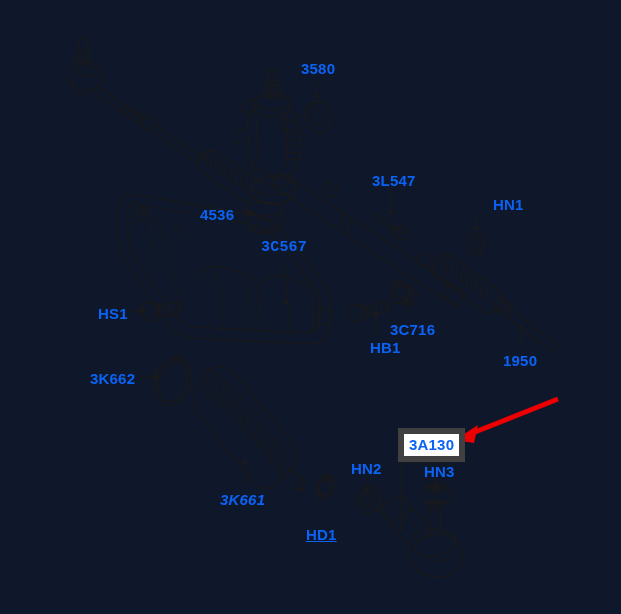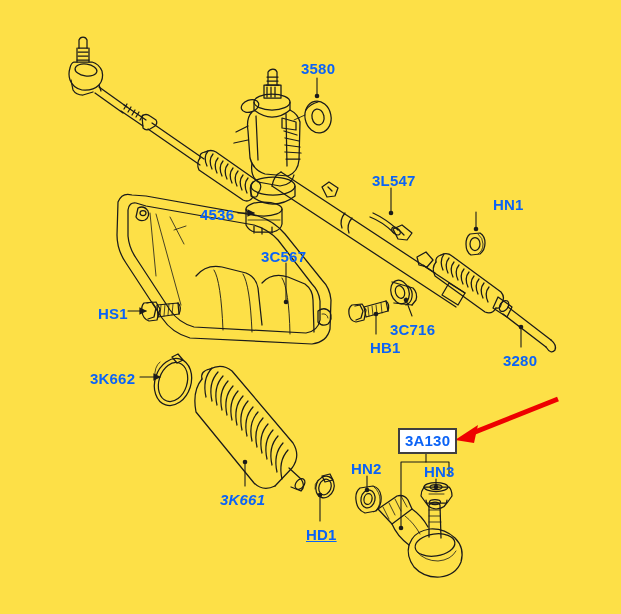--- a/index.html
+++ b/index.html
@@ -7,21 +7,21 @@
     padding: 0;
     background: #ffffff;
   }
   body {
     font-family: "Liberation Sans", sans-serif;
   }
   #diagram-root {
     position: relative;
     width: 621px;
     height: 614px;
-    background: #fde047;
+    background: #0f172a;
     overflow: hidden;
   }
   #parts-svg {
     position: absolute;
     left: 0;
     top: 0;
     width: 621px;
     height: 614px;
   }
   .callout {
@@ -29,21 +29,21 @@
     color: #0b63f6;
     font-family: "Liberation Sans", sans-serif;
     font-weight: bold;
     font-size: 15px;
     letter-spacing: 0.2px;
     white-space: nowrap;
     line-height: 1;
     user-select: none;
   }
   .callout.highlighted {
-    border: 2px solid #404040;
+    border: 6px solid #404040;
     padding: 3px 5px 4px 5px;
     background: #ffffff;
     box-sizing: border-box;
   }
 </style>
 </head>
 <body>
 
 <div id="diagram-root">
 
@@ -385,29 +385,29 @@
   </svg>
 
   <div class="callout" style="left:301px; top:61px;">3580</div>
 
   <div class="callout" style="left:372px; top:173px;">3L547</div>
 
   <div class="callout" style="left:465px; top:197px;margin-left:28px;">HN1</div>
 
   <div class="callout" style="left:200px; top:207px;">4536</div>
 
-  <div class="callout" style="left:261px; top:249px;">3C567</div>
+  <div class="callout" style="left:261px; top:240px;font-family:Liberation Mono, monospace;">3C567</div>
 
   <div class="callout" style="left:98px; top:306px;">HS1</div>
 
   <div class="callout" style="left:390px; top:322px;">3C716</div>
 
   <div class="callout" style="left:370px; top:340px;">HB1</div>
 
-  <div class="callout" style="left:503px; top:353px;">3280</div>
+  <div class="callout" style="left:503px; top:353px;">1950</div>
 
   <div class="callout" style="left:90px; top:371px;">3K662</div>
 
   <div class="callout highlighted" style="left:398px; top:428px;">3A130</div>
 
   <div class="callout" style="left:351px; top:461px;">HN2</div>
 
   <div class="callout" style="left:424px; top:464px;">HN3</div>
 
   <div class="callout" style="left:220px; top:492px;font-style:italic;">3K661</div>

